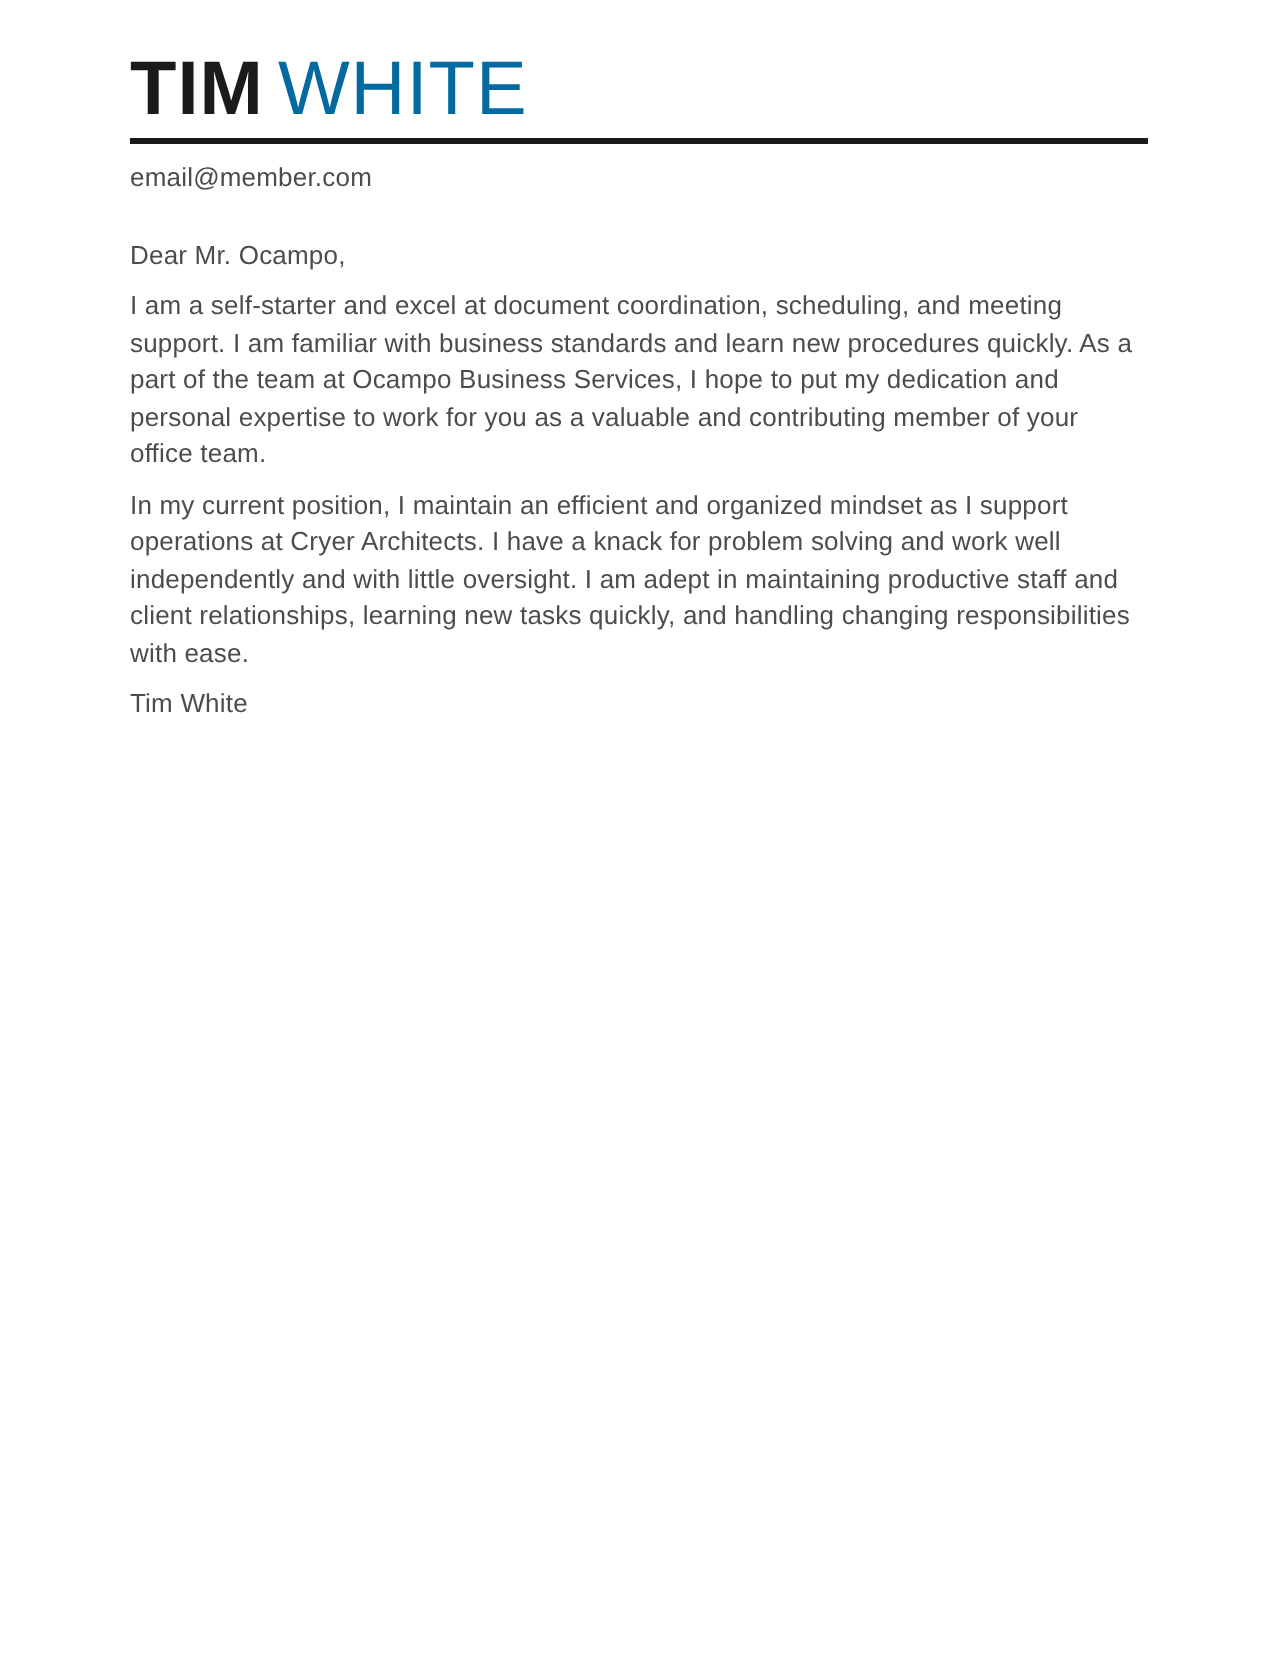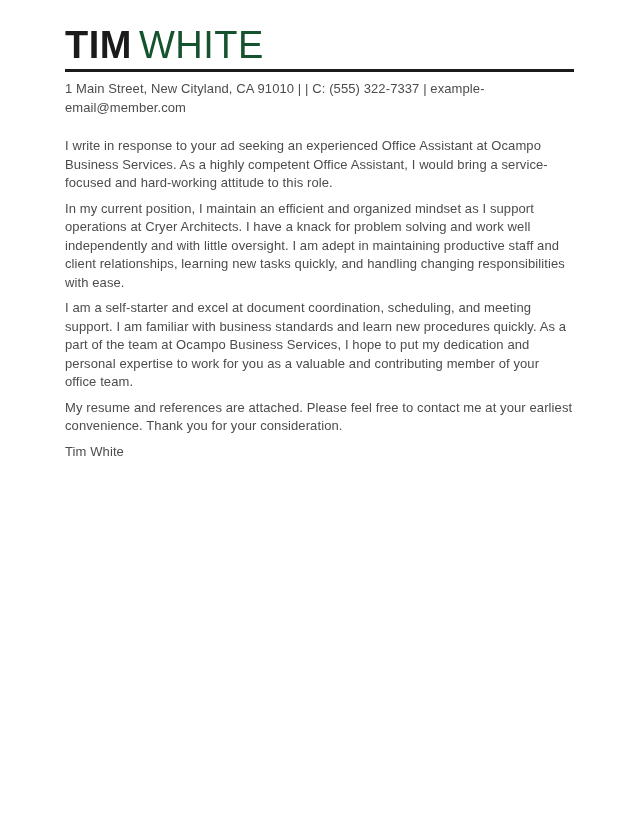--- a/index.html
+++ b/index.html
@@ -21,21 +21,21 @@
   }
 
   .name-line {
     font-size: 38px;
     line-height: 42px;
     color: var(--accent-color, #1b1b1b);
     letter-spacing: 0.5px;
     white-space: nowrap;
   }
   .name-first { font-weight: bold; }
-  .name-last  { font-weight: normal; margin-left: 7px; color: #14532d; }
+  .name-last  { font-weight: normal; margin-left: 7px; color: #0369a1; }
 
   .header-rule {
     height: 3px;
     background: var(--accent-color, #1b1b1b);
     margin-top: 3px;
     border: none;
   }
 
   .contact {
     margin-top: 8px;
@@ -69,32 +69,30 @@
 <div class="page" style="--page-bg: #ffffff; --text-color: #4c4c4c; --accent-color: #1b1b1b;">
   <div class="inner">
 
     <div class="name-line">
       <span class="name-first">TIM</span><span class="name-last">WHITE</span>
     </div>
 
     <div class="header-rule"></div>
 
     <div class="contact">
-      <div>1 Main Street, New Cityland, CA 91010 | | C: (555) 322-7337 | example-</div>
       <div>email@member.com</div>
     </div>
 
     <div class="body-text">
+      <p class="salutation">Dear Mr. Ocampo,</p>
 
-      <p>I write in response to your ad seeking an experienced Office Assistant at Ocampo Business Services. As a highly competent Office Assistant, I would bring a service-focused and hard-working attitude to this role.</p>
+
+      <p>I am a self-starter and excel at document coordination, scheduling, and meeting support. I am familiar with business standards and learn new procedures quickly. As a part of the team at Ocampo Business Services, I hope to put my dedication and personal expertise to work for you as a valuable and contributing member of your office team.</p>
 
       <p>In my current position, I maintain an efficient and organized mindset as I support operations at Cryer Architects. I have a knack for problem solving and work well independently and with little oversight. I am adept in maintaining productive staff and client relationships, learning new tasks quickly, and handling changing responsibilities with ease.</p>
 
-      <p>I am a self-starter and excel at document coordination, scheduling, and meeting support. I am familiar with business standards and learn new procedures quickly. As a part of the team at Ocampo Business Services, I hope to put my dedication and personal expertise to work for you as a valuable and contributing member of your office team.</p>
-
-      <p>My resume and references are attached. Please feel free to contact me at your earliest convenience. Thank you for your consideration.</p>
 
 
       <p class="signature">Tim White</p>
     </div>
 
   </div>
 </div>
 
 </body></html>

